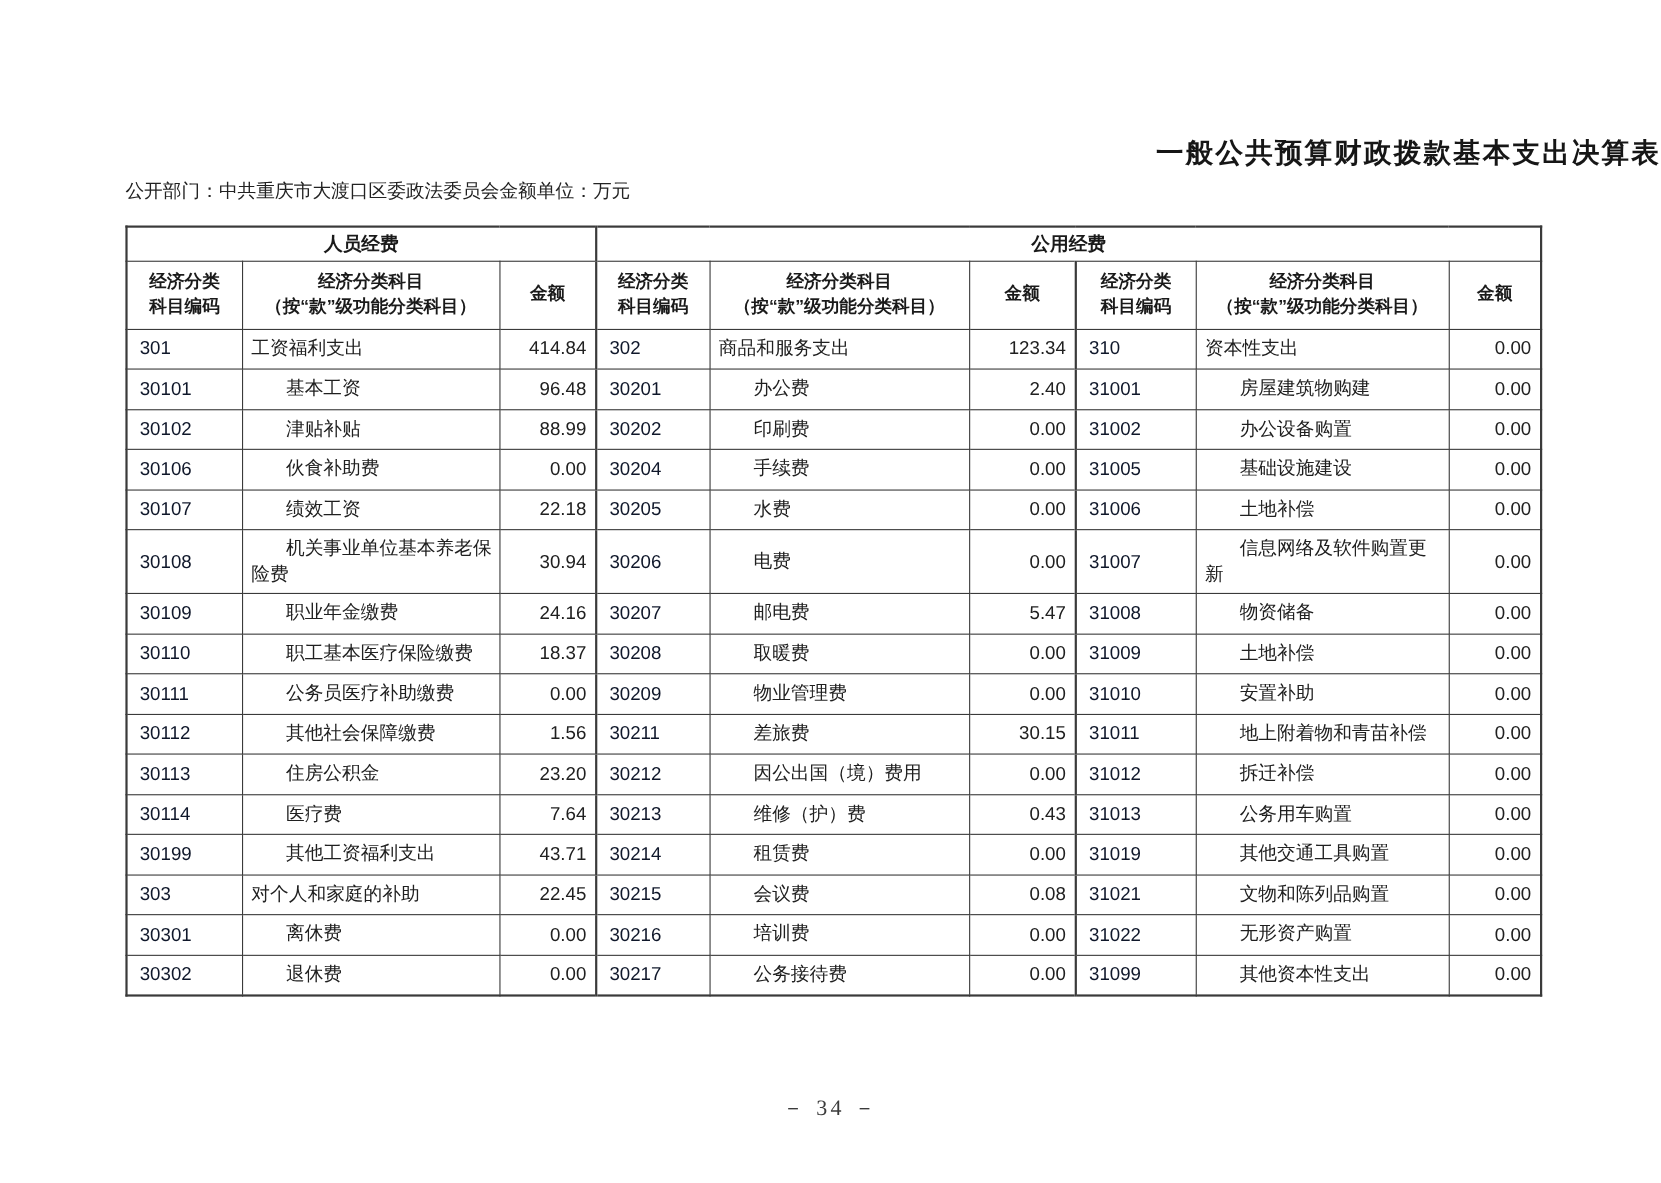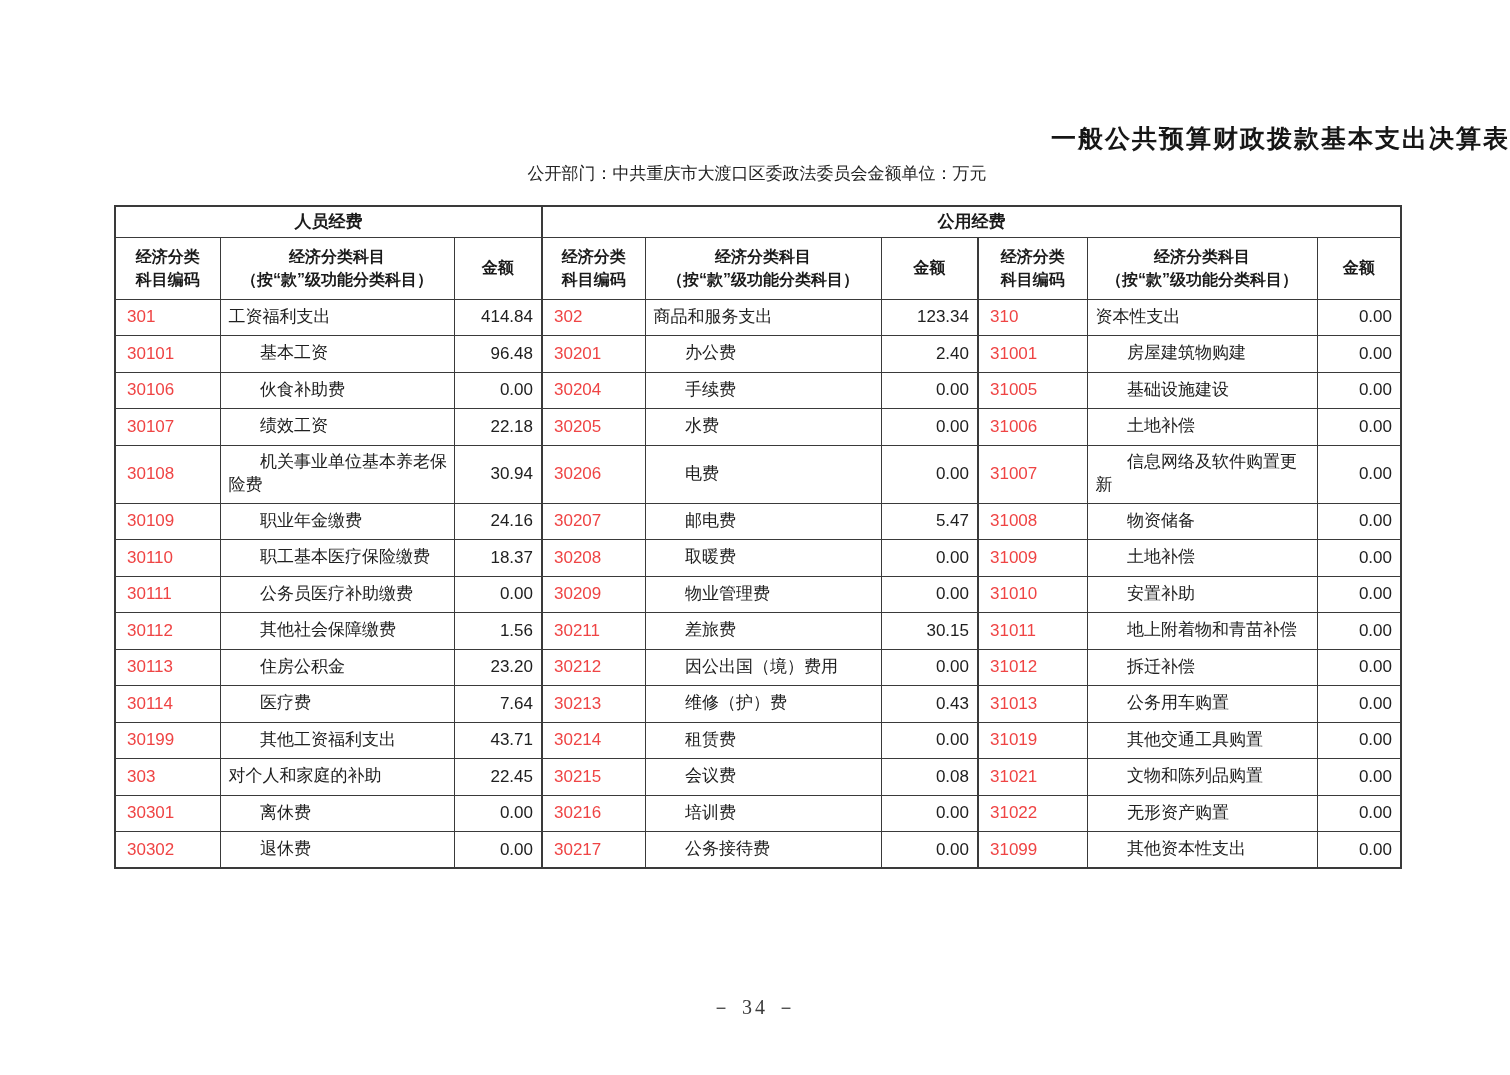--- a/index.html
+++ b/index.html
@@ -25,21 +25,21 @@
     font-weight: bold;
     letter-spacing: 2px;
     color: #161616;
   }
   .meta-row {
     position: absolute;
     top: 162px;
     left: 114px;
     width: 1286px;
     display: flex;
-    justify-content: center;
+    justify-content: flex-start;
     font-size: 17px;
     color: #222222;
   }
   table.budget {
     position: absolute;
     top: 205px;
     left: 114px;
     width: 1286px;
     border-collapse: collapse;
     table-layout: fixed;
@@ -73,21 +73,21 @@
     padding: 0 2px;
   }
   tbody tr { height: 36.5px; }
   tbody tr.tall { height: 58px; }
 
   td.code {
     font-family: "Liberation Sans", sans-serif;
     font-size: 17px;
     text-align: left;
     padding-left: 11px;
-    color: #ef4444;
+    color: #0f172a;
   }
   td.subject {
     font-size: 17px;
     text-align: left;
     padding: 2px 6px 2px 8px;
     line-height: 1.35;
     color: #202020;
   }
   td.subject.indent { text-indent: 1.85em; }
   td.amount {
@@ -182,20 +182,31 @@
         <td class="subject indent">基本工资</td>
         <td class="amount">96.48</td>
         <td class="code gsep">30201</td>
         <td class="subject indent">办公费</td>
         <td class="amount">2.40</td>
         <td class="code gsep">31001</td>
         <td class="subject indent">房屋建筑物购建</td>
         <td class="amount">0.00</td>
       </tr>
       <tr>
+        <td class="code">30102</td>
+        <td class="subject indent">津贴补贴</td>
+        <td class="amount">88.99</td>
+        <td class="code gsep">30202</td>
+        <td class="subject indent">印刷费</td>
+        <td class="amount">0.00</td>
+        <td class="code gsep">31002</td>
+        <td class="subject indent">办公设备购置</td>
+        <td class="amount">0.00</td>
+      </tr>
+      <tr>
         <td class="code">30106</td>
         <td class="subject indent">伙食补助费</td>
         <td class="amount">0.00</td>
         <td class="code gsep">30204</td>
         <td class="subject indent">手续费</td>
         <td class="amount">0.00</td>
         <td class="code gsep">31005</td>
         <td class="subject indent">基础设施建设</td>
         <td class="amount">0.00</td>
       </tr>

